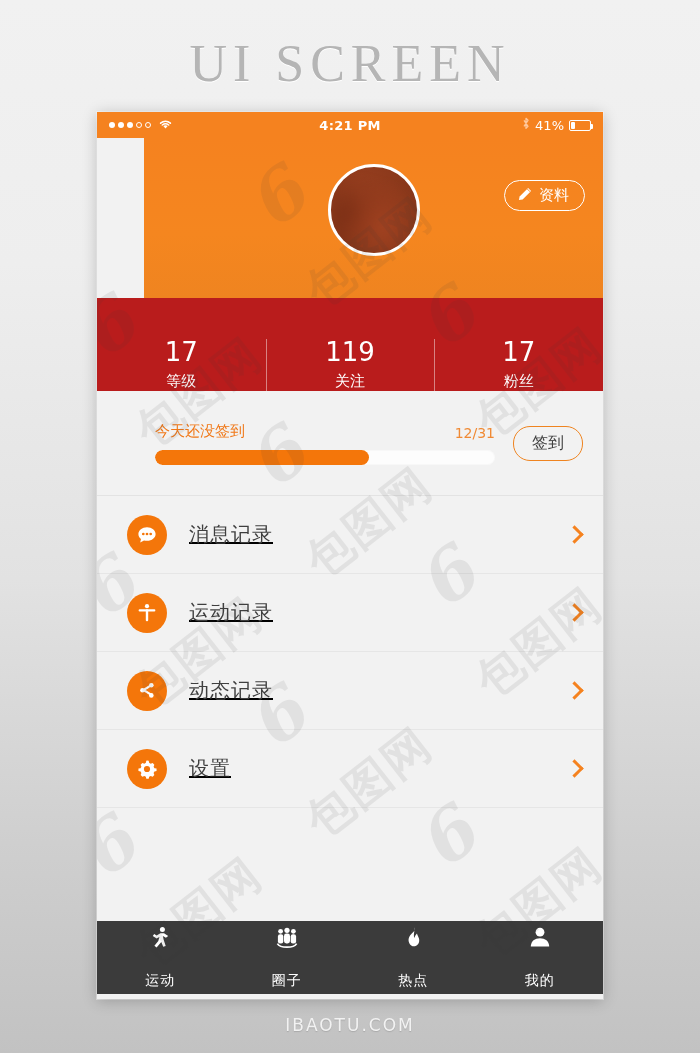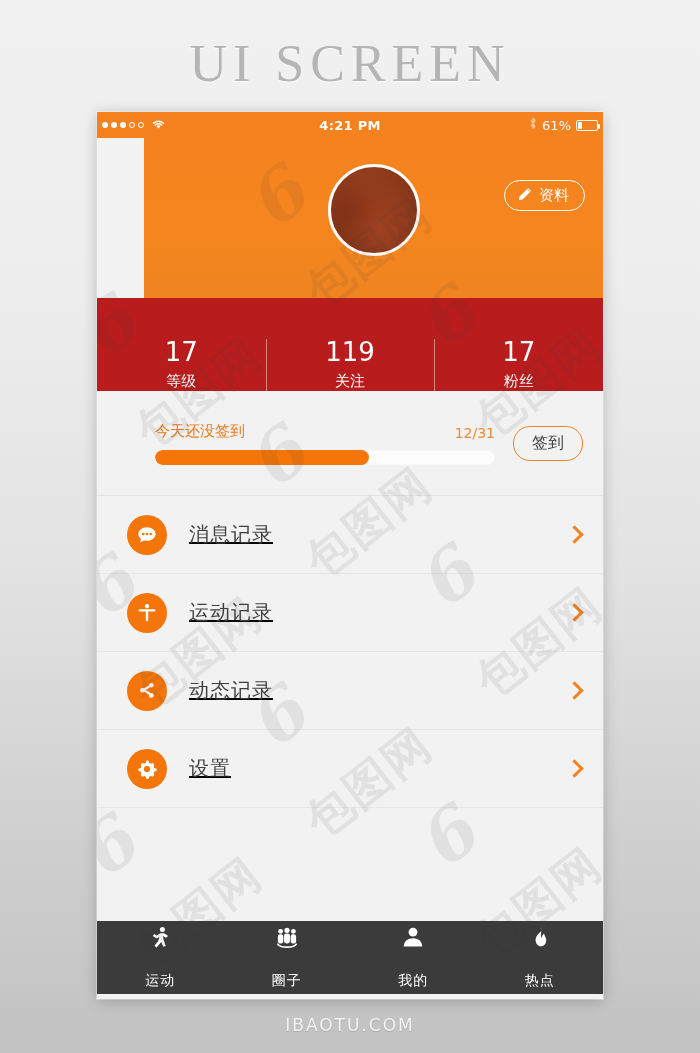--- a/index.html
+++ b/index.html
@@ -40,21 +40,21 @@
     background:#f2f2f2;
     overflow:hidden;
     box-shadow:0 2px 14px rgba(0,0,0,.22), 0 0 0 1px rgba(255,255,255,.5);
   }
 
   
   .statusbar{
     height:26px; background:#f5821f;
     display:flex; align-items:center;
     color:#fff; font-size:13px;
-    padding:0 5px; position:relative;
+    padding:0 12px; position:relative;
   }
   .sb-left{display:flex;align-items:center;gap:4px;}
   .dots{display:flex;align-items:center;gap:3px;}
   .dot{width:6px;height:6px;border-radius:50%;background:#fff;}
   .dot.hollow{background:transparent;border:1px solid #fff;}
   .wifi{ margin-left:3px; }
   .sb-center{
     position:absolute;left:0;right:0;text-align:center;
     font-size:13px;font-weight:600;letter-spacing:.3px;
   }
@@ -216,21 +216,21 @@
           </svg>
       </span>
     </div>
     <div class="sb-center">4:21 PM</div>
     <div class="sb-right">
       <span>
         <svg width="8" height="13" viewBox="0 0 8 13">
             <path d="M2 3.3 L6 9.4 L4 11.4 L4 1.3 L6 3.3 L2 9.4" stroke="#ffc79a" stroke-width="1.3" fill="none" stroke-linejoin="round"></path>
           </svg>
       </span>
-      <span>61%</span>
+      <span>41%</span>
       <span class="batt">
           <i></i>
         </span>
     </div>
   </div>
 
   <div class="header">
     <div class="avatar"></div>
     <div class="edit-btn">
       <span>
@@ -349,34 +349,34 @@
             <rect x="16.7" y="9.3" width="5.4" height="9.2" rx="2.2" fill="#fff"></rect>
           <path d="M3.4 18.6 A10 5 0 0 0 22.6 18.6" stroke="#fff" stroke-width="1.7" fill="none"></path>
         </svg>
       </span>
       <span class="tlbl">圈子</span>
     </div>
 
     <div class="tab">
       <span>
         <svg width="26" height="26" viewBox="0 0 26 26">
+            <path d="M14.8 2.2 C15.4 6.4 12.4 7.4 10.4 10 C8.4 12.6 8 15.2 9.2 17.9 C10.4 20.6 13.2 22 15.6 21 C18.6 19.8 19.9 16.6 18.9 13.2 C18.3 11.1 17.3 10.2 17 8.4 C15.3 10 14.9 11.4 14.4 12.9 C13.4 10.6 14.1 8.4 14.8 2.2 Z" fill="#fff"></path>
+          </svg>
+      </span>
+      <span class="tlbl">热点</span>
+    </div>
+
+    <div class="tab">
+      <span>
+        <svg width="26" height="26" viewBox="0 0 26 26">
             <circle cx="13" cy="7.2" r="4.4" fill="#fff"></circle>
             <path d="M3.8 21.6 C3.8 16 8 13.2 13 13.2 C18 13.2 22.2 16 22.2 21.6 Z" fill="#fff"></path>
           </svg>
       </span>
       <span class="tlbl">我的</span>
-    </div>
-
-    <div class="tab">
-      <span>
-        <svg width="26" height="26" viewBox="0 0 26 26">
-            <path d="M14.8 2.2 C15.4 6.4 12.4 7.4 10.4 10 C8.4 12.6 8 15.2 9.2 17.9 C10.4 20.6 13.2 22 15.6 21 C18.6 19.8 19.9 16.6 18.9 13.2 C18.3 11.1 17.3 10.2 17 8.4 C15.3 10 14.9 11.4 14.4 12.9 C13.4 10.6 14.1 8.4 14.8 2.2 Z" fill="#fff"></path>
-          </svg>
-      </span>
-      <span class="tlbl">热点</span>
     </div>
 
   </div>
 
   <div class="wm">
     <span class="g" style="left:-10px;  top:170px;">6</span>
     <span style="left:30px;  top:250px;">包图网</span>
     <span class="g" style="left:330px; top:160px;">6</span>
     <span style="left:370px; top:240px;">包图网</span>
     <span class="g" style="left:160px; top:300px;">6</span>

